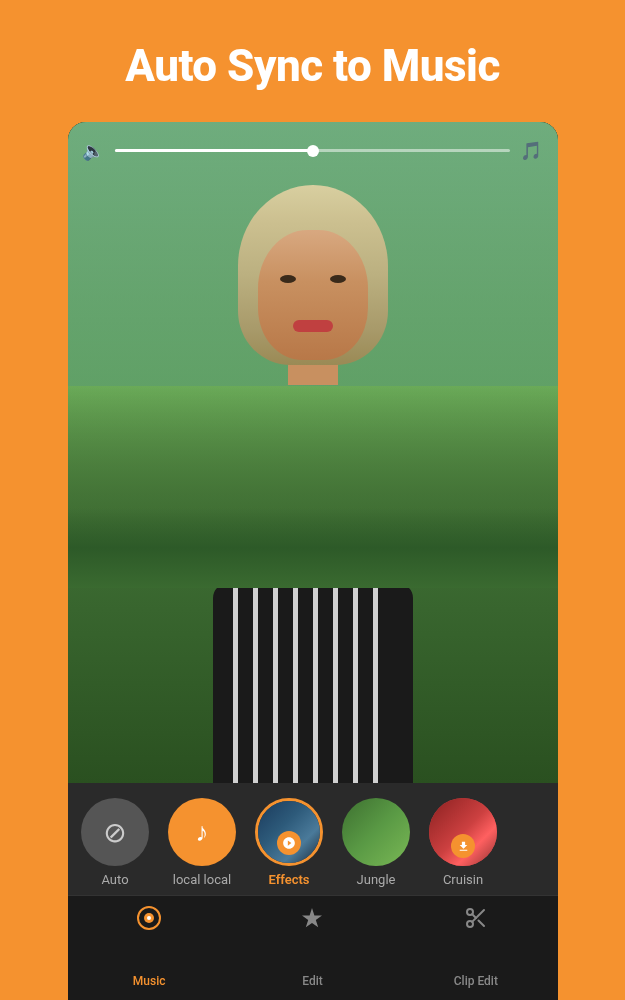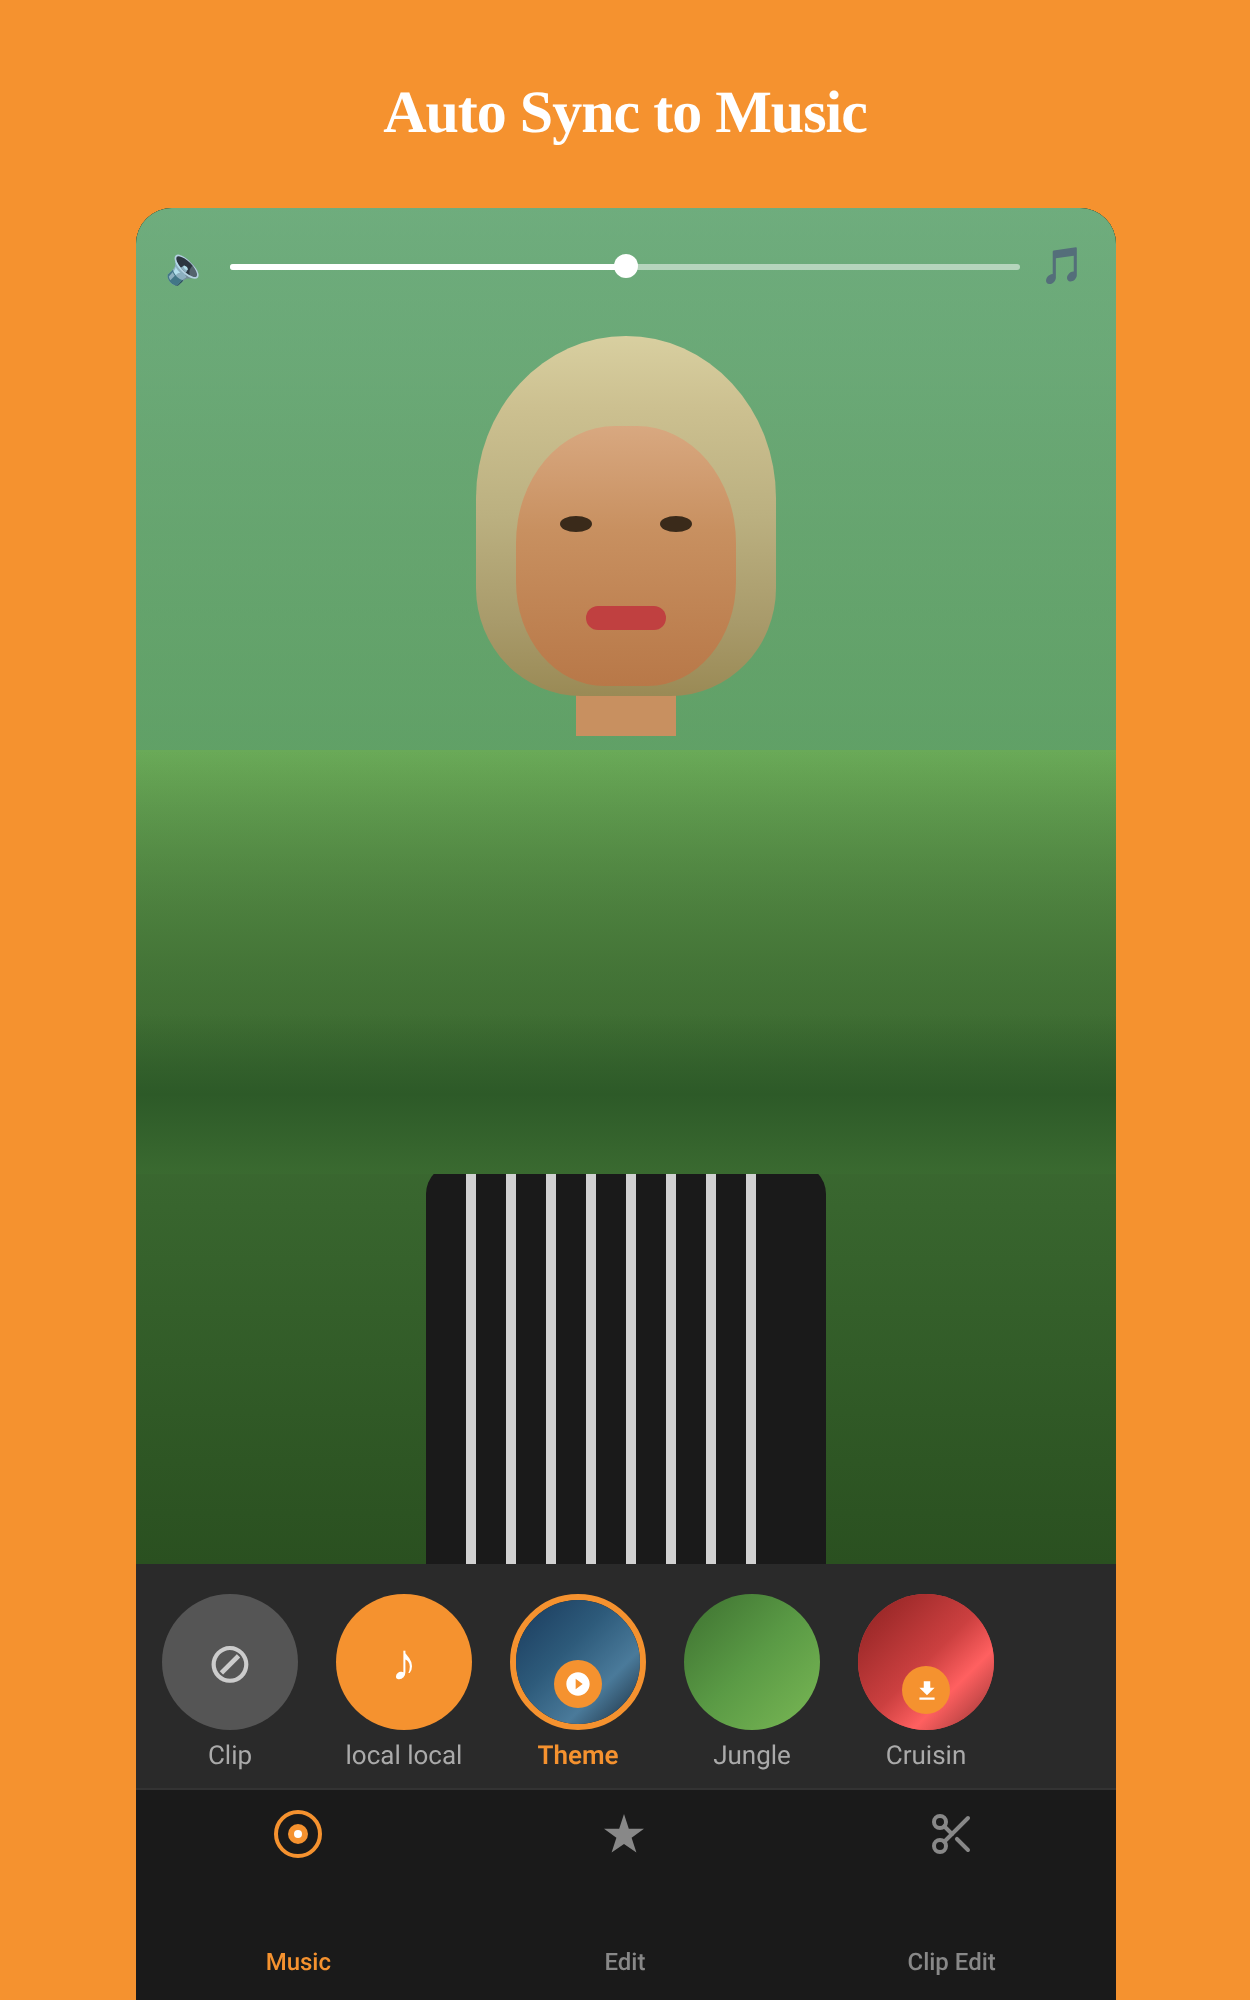--- a/index.html
+++ b/index.html
@@ -17,25 +17,24 @@
     .header-area {
       width: 100%;
       padding: 40px 30px 30px;
       display: flex;
       align-items: center;
       justify-content: center;
     }
 
     .main-title {
       color: white;
-      font-size: 30px;
+      font-size: 44px;
       font-weight: 800;
       text-align: right;
       letter-spacing: -0.5px;
-      font-family: Liberation Serif, serif;
     }
 
     .phone-container {
       width: 490px;
       flex: 1;
       background: #1a1a1a;
       border-radius: 18px 18px 0 0;
       overflow: hidden;
       display: flex;
       flex-direction: column;
@@ -469,41 +468,41 @@
       <span class="music-note-icon">🎵</span>
     </div>
   </div>
 
   <div class="music-row">
 
     <div class="music-item">
       <div class="music-item-circle none-circle">
         <span class="none-slash">⊘</span>
       </div>
-      <span class="music-label">Clip</span>
+      <span class="music-label">Auto</span>
     </div>
 
     <div class="music-item">
       <div class="music-item-circle local-circle">
         <span class="circle-icon">♪</span>
       </div>
       <span class="music-label">local local</span>
     </div>
 
     <div class="music-item">
       <div class="music-item-circle jungle-circle">
         <div class="jungle-thumb">
           <div class="jungle-overlay-icon">
             <svg width="14" height="14" viewBox="0 0 24 24" fill="white">
               <path d="M12 2C6.48 2 2 6.48 2 12s4.48 10 10 10 10-4.48 10-10S17.52 2 12 2zm-2 14.5v-9l6 4.5-6 4.5z"></path>
             </svg>
           </div>
         </div>
       </div>
-      <span class="music-label active">Theme</span>
+      <span class="music-label active">Effects</span>
     </div>
 
     <div class="music-item">
       <div class="music-item-circle siesta-circle">
         <div class="siesta-thumb" style="width:100%;height:100%;background:linear-gradient(135deg,#3d7030 0%,#5a9a45 50%,#7ab855 100%);display:flex;align-items:center;justify-content:center;">
         </div>
       </div>
       <span class="music-label">Jungle</span>
     </div>
 

